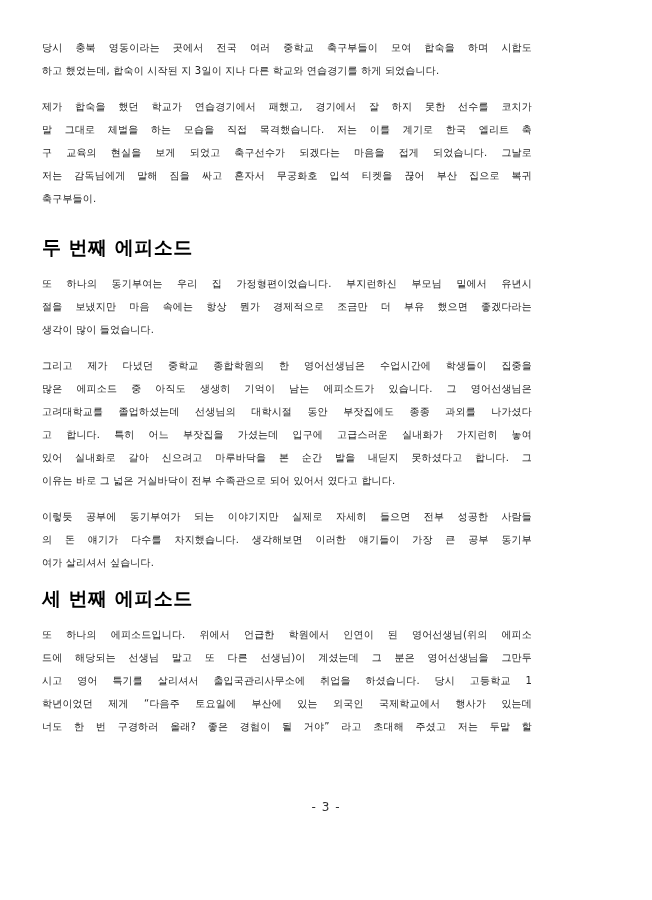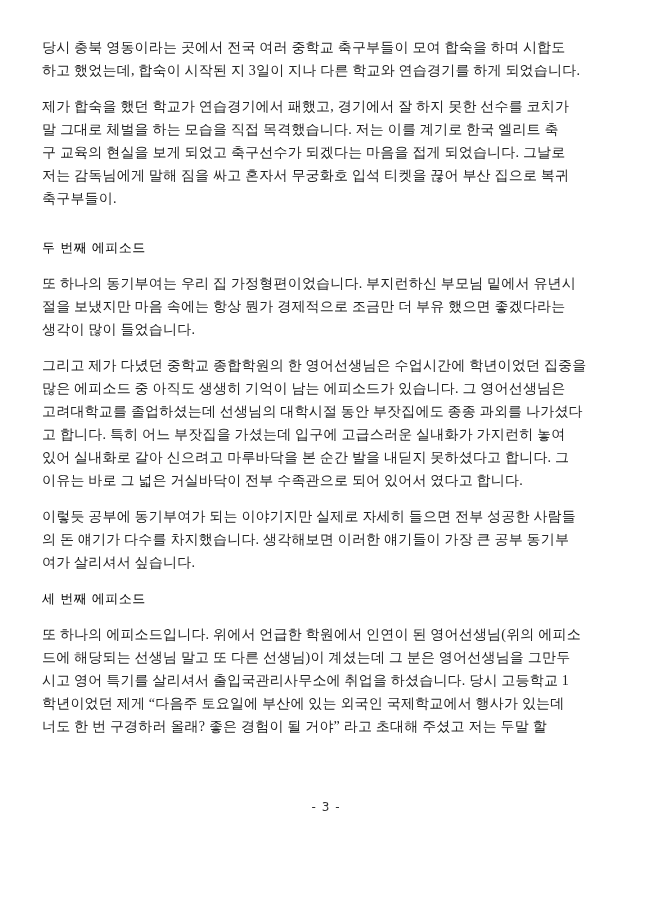--- a/index.html
+++ b/index.html
@@ -5,28 +5,28 @@
   html, body { margin: 0; padding: 0; background: #ffffff; }
   body {
     width: 652px; height: 900px; position: relative; overflow: hidden;
     font-family: "DejaVu Sans", "Liberation Sans", sans-serif;
     color: #222222;
   }
   .page {
     position: absolute; left: 42px; top: 36px; width: 490px;
   }
   .line {
-    font-size: 14px; line-height: 23px; height: 23px;
+    font-size: 10px; line-height: 23px; height: 23px;
     white-space: nowrap; letter-spacing: 0.2px;
-    text-align: justify; text-align-last: justify; font-family: Liberation Serif, serif;
+    text-align: justify; text-align-last: justify;
   }
   .line.last { text-align-last: left; }
   .gap { height: 13px; }
   .heading {
-    font-size: 13px; font-weight: normal; color: #000;
+    font-size: 19px; font-weight: bold; color: #000;
     line-height: 23px; height: 23px; letter-spacing: 0.5px;
   }
   .page-num {
     position: absolute; left: 0; width: 652px; top: 800px;
     text-align: center; font-size: 12px; color: #333; letter-spacing: 1px;
   }
 </style>
 </head>
 <body>
 
@@ -53,21 +53,21 @@
   <div class="gap"></div>
 
   <div>
     <div class="line">또 하나의 동기부여는 우리 집 가정형편이었습니다. 부지런하신 부모님 밑에서 유년시</div>
     <div class="line">절을 보냈지만 마음 속에는 항상 뭔가 경제적으로 조금만 더 부유 했으면 좋겠다라는</div>
     <div class="line last">생각이 많이 들었습니다.</div>
   </div>
   <div class="gap"></div>
 
   <div>
-    <div class="line">그리고 제가 다녔던 중학교 종합학원의 한 영어선생님은 수업시간에 학년이었던 집중을</div>
+    <div class="line">그리고 제가 다녔던 중학교 종합학원의 한 영어선생님은 수업시간에 학생들이 집중을</div>
     <div class="line">많은 에피소드 중 아직도 생생히 기억이 남는 에피소드가 있습니다. 그 영어선생님은</div>
     <div class="line">고려대학교를 졸업하셨는데 선생님의 대학시절 동안 부잣집에도 종종 과외를 나가셨다</div>
     <div class="line">고 합니다. 특히 어느 부잣집을 가셨는데 입구에 고급스러운 실내화가 가지런히 놓여</div>
     <div class="line">있어 실내화로 갈아 신으려고 마루바닥을 본 순간 발을 내딛지 못하셨다고 합니다. 그</div>
     <div class="line last">이유는 바로 그 넓은 거실바닥이 전부 수족관으로 되어 있어서 였다고 합니다.</div>
   </div>
   <div class="gap"></div>
 
   <div>
     <div class="line">이렇듯 공부에 동기부여가 되는 이야기지만 실제로 자세히 들으면 전부 성공한 사람들</div>

